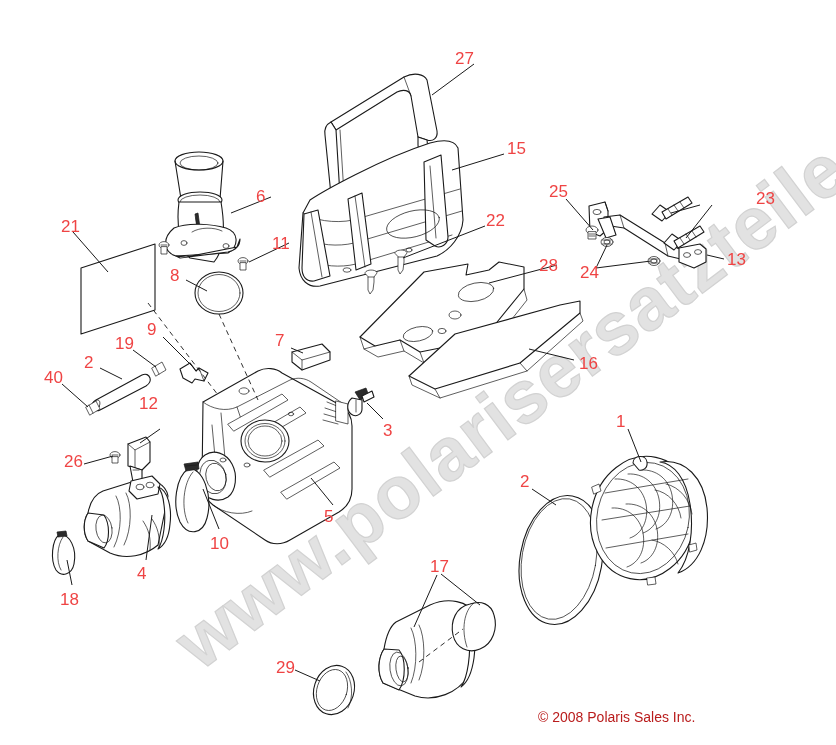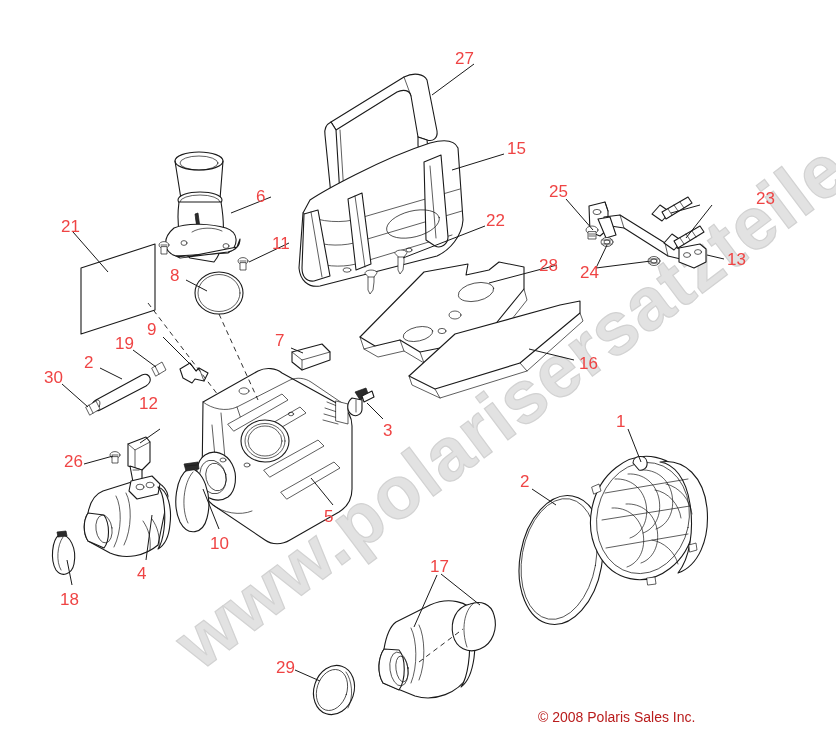--- a/index.html
+++ b/index.html
@@ -510,21 +510,21 @@
 
   </svg>
 
   <div class="callout-label" style="left:61px;  top:218px;">21</div>
   <div class="callout-label" style="left:256px; top:188px;">6</div>
   <div class="callout-label" style="left:272px; top:235px;">11</div>
   <div class="callout-label" style="left:170px; top:267px;">8</div>
   <div class="callout-label" style="left:147px; top:321px;">9</div>
   <div class="callout-label" style="left:115px; top:335px;">19</div>
   <div class="callout-label" style="left:84px;  top:354px;">2</div>
-  <div class="callout-label" style="left:44px;  top:369px;">30</div>
+  <div class="callout-label" style="left:44px;  top:369px;">40</div>
   <div class="callout-label" style="left:275px; top:332px;">7</div>
   <div class="callout-label" style="left:139px; top:395px;">12</div>
   <div class="callout-label" style="left:64px;  top:453px;">26</div>
   <div class="callout-label" style="left:137px; top:565px;">4</div>
   <div class="callout-label" style="left:210px; top:535px;">10</div>
   <div class="callout-label" style="left:60px;  top:591px;">18</div>
   <div class="callout-label" style="left:324px; top:508px;">5</div>
   <div class="callout-label" style="left:383px; top:422px;">3</div>
   <div class="callout-label" style="left:455px; top:50px;">27</div>
   <div class="callout-label" style="left:507px; top:140px;">15</div>

